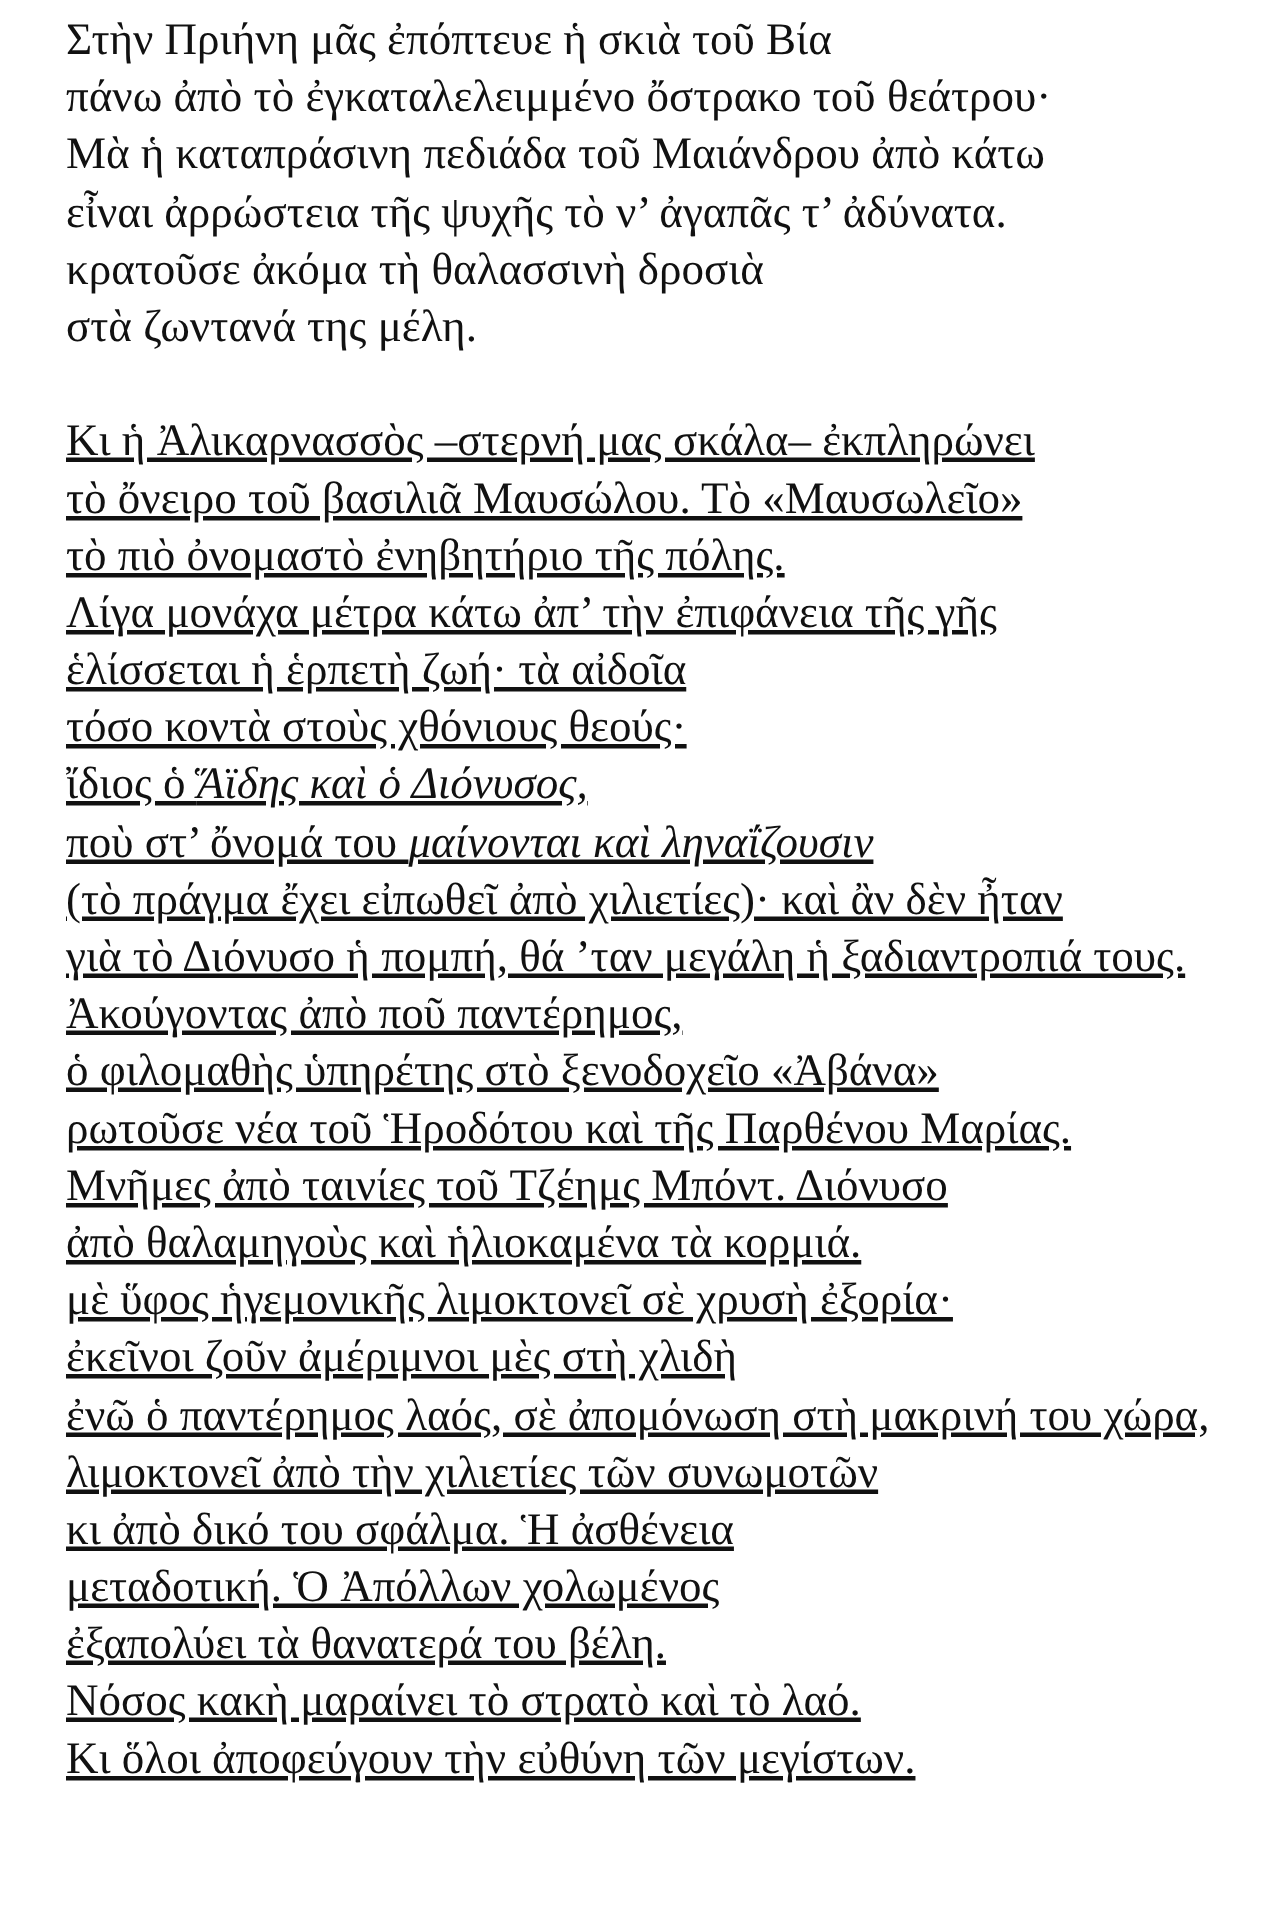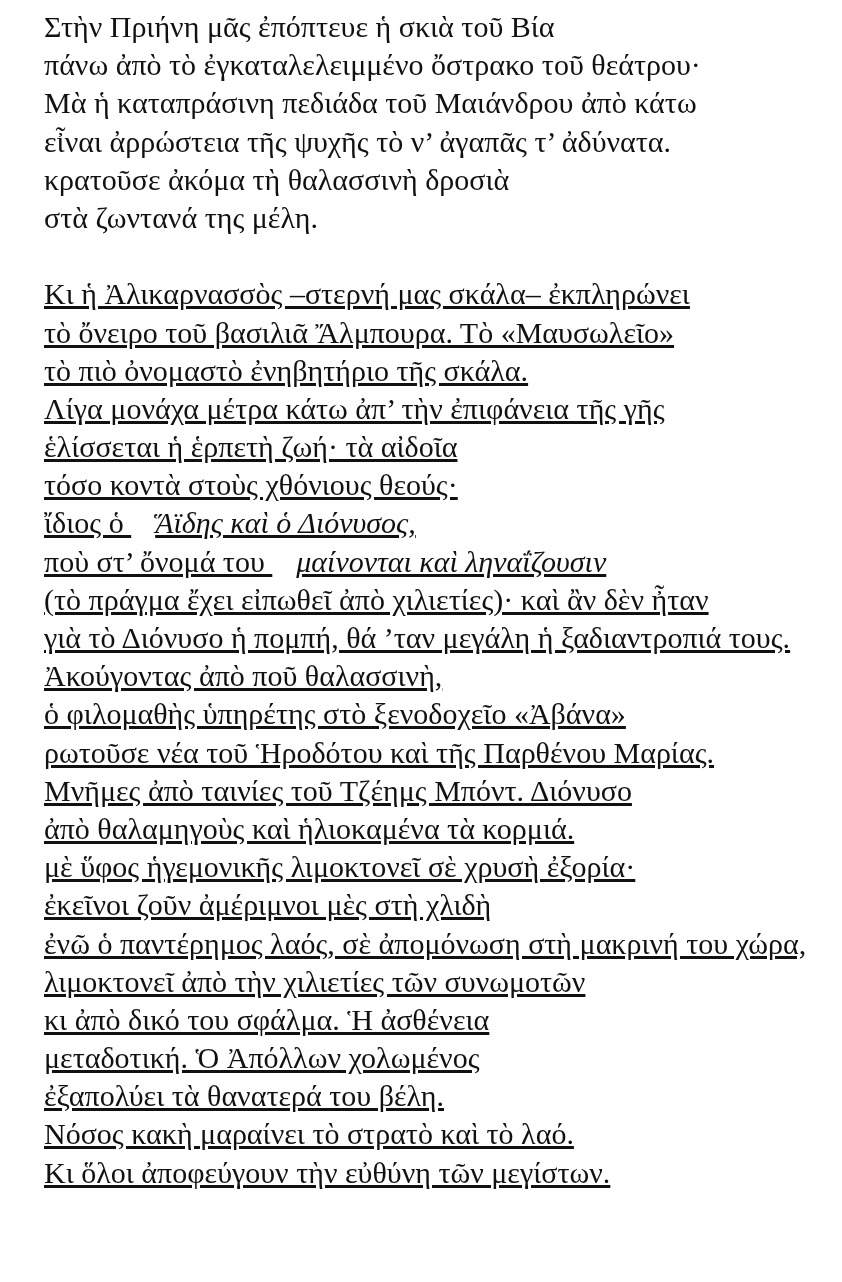--- a/index.html
+++ b/index.html
@@ -24,46 +24,46 @@
       color: #111111;
       letter-spacing: 0;
     }
     .stanza { margin: 0; padding: 0; }
     .stanza + .stanza { margin-top: 38.2px; text-decoration: underline; }
     .line {
       display: block;
       white-space: nowrap;
       height: 38.2px;
     }
-    .it { font-style: italic; margin-left: 24px; }
+    .it { font-style: italic; }
   </style>
 </head>
 <body>
 
 <div class="poem">
   <div class="stanza">
     <span class="line">Στὴν Πριήνη μᾶς ἐπόπτευε ἡ σκιὰ τοῦ Βία</span>
     <span class="line">πάνω ἀπὸ τὸ ἐγκαταλελειμμένο ὄστρακο τοῦ θεάτρου·</span>
     <span class="line">Μὰ ἡ καταπράσινη πεδιάδα τοῦ Μαιάνδρου ἀπὸ κάτω</span>
     <span class="line">εἶναι ἀρρώστεια τῆς ψυχῆς τὸ ν’ ἀγαπᾶς τ’ ἀδύνατα.</span>
     <span class="line">κρατοῦσε ἀκόμα τὴ θαλασσινὴ δροσιὰ</span>
     <span class="line">στὰ ζωντανά της μέλη.</span>
   </div>
   <div class="stanza">
     <span class="line">Κι ἡ Ἀλικαρνασσὸς –στερνή μας σκάλα– ἐκπληρώνει</span>
-    <span class="line">τὸ ὄνειρο τοῦ βασιλιᾶ Ἄλμπουρα. Τὸ «Μαυσωλεῖο»</span>
-    <span class="line">τὸ πιὸ ὀνομαστὸ ἐνηβητήριο τῆς σκάλα.</span>
+    <span class="line">τὸ ὄνειρο τοῦ βασιλιᾶ Μαυσώλου. Τὸ «Μαυσωλεῖο»</span>
+    <span class="line">τὸ πιὸ ὀνομαστὸ ἐνηβητήριο τῆς πόλης.</span>
     <span class="line">Λίγα μονάχα μέτρα κάτω ἀπ’ τὴν ἐπιφάνεια τῆς γῆς</span>
     <span class="line">ἑλίσσεται ἡ ἑρπετὴ ζωή· τὰ αἰδοῖα</span>
     <span class="line">τόσο κοντὰ στοὺς χθόνιους θεούς·</span>
     <span class="line"><span>ἴδιος ὁ </span><span class="it">Ἅϊδης καὶ ὁ Διόνυσος,</span><span></span></span>
     <span class="line"><span>ποὺ στ’ ὄνομά του </span><span class="it">μαίνονται καὶ ληναΐζουσιν</span><span></span></span>
     <span class="line">(τὸ πράγμα ἔχει εἰπωθεῖ ἀπὸ χιλιετίες)· καὶ ἂν δὲν ἦταν</span>
     <span class="line">γιὰ τὸ Διόνυσο ἡ πομπή, θά ’ταν μεγάλη ἡ ξαδιαντροπιά τους.</span>
-    <span class="line">Ἀκούγοντας ἀπὸ ποῦ θαλασσινὴ,</span>
+    <span class="line">Ἀκούγοντας ἀπὸ ποῦ παντέρημος,</span>
     <span class="line">ὁ φιλομαθὴς ὑπηρέτης στὸ ξενοδοχεῖο «Ἀβάνα»</span>
     <span class="line">ρωτοῦσε νέα τοῦ Ἡροδότου καὶ τῆς Παρθένου Μαρίας.</span>
     <span class="line">Μνῆμες ἀπὸ ταινίες τοῦ Τζέημς Μπόντ. Διόνυσο</span>
     <span class="line">ἀπὸ θαλαμηγοὺς καὶ ἡλιοκαμένα τὰ κορμιά.</span>
     <span class="line">μὲ ὕφος ἡγεμονικῆς λιμοκτονεῖ σὲ χρυσὴ ἐξορία·</span>
     <span class="line">ἐκεῖνοι ζοῦν ἀμέριμνοι μὲς στὴ χλιδὴ</span>
     <span class="line">ἐνῶ ὁ παντέρημος λαός, σὲ ἀπομόνωση στὴ μακρινή του χώρα,</span>
     <span class="line">λιμοκτονεῖ ἀπὸ τὴν χιλιετίες τῶν συνωμοτῶν</span>
     <span class="line">κι ἀπὸ δικό του σφάλμα. Ἡ ἀσθένεια</span>
     <span class="line">μεταδοτική. Ὁ Ἀπόλλων χολωμένος</span>

